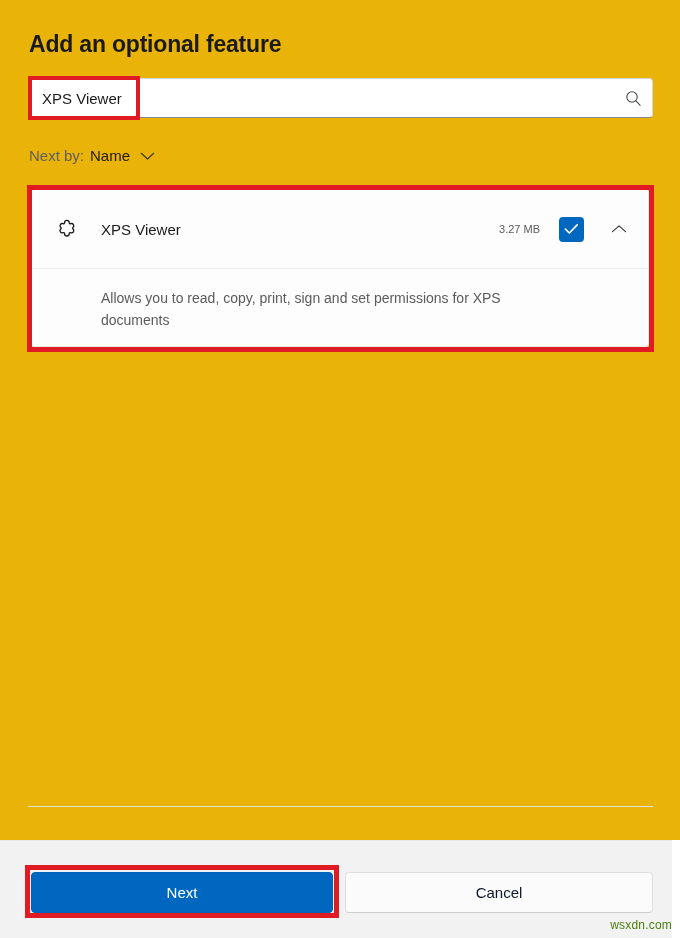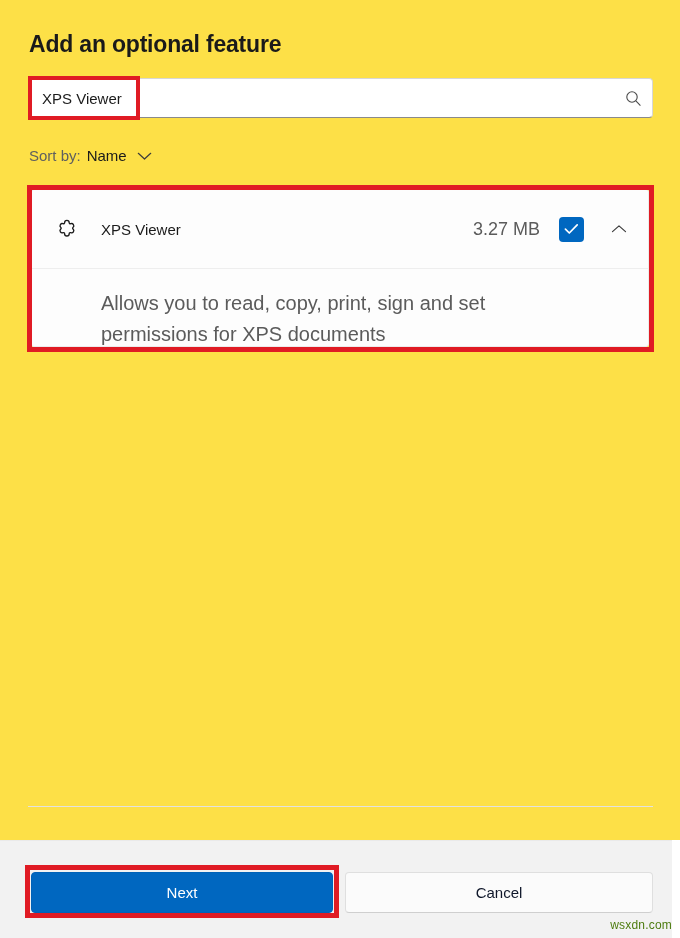--- a/index.html
+++ b/index.html
@@ -16,21 +16,21 @@
     position: relative;
     overflow: hidden;
   }
 
   
   .page {
     position: absolute;
     left: 0; top: 0;
     width: 680px;
     height: 840px;
-    background: #fde047;
+    background: #eab308;
   }
 
   .page-title {
     position: absolute;
     left: 29px;
     top: 31px;
     font-size: 23px;
     font-weight: 700;
     letter-spacing: -0.2px;
     color: #1a1a1a;
@@ -132,21 +132,21 @@
     align-items: center;
     justify-content: center;
     margin-right: 19px;
   }
   .feature-name {
     font-size: 15px;
     color: #1b1b1b;
     flex: 1;
   }
   .feature-size {
-    font-size: 18px;
+    font-size: 11px;
     color: #5b5b5b;
     margin-right: 19px;
     white-space: nowrap;
   }
   .checkbox {
     width: 25px;
     height: 25px;
     flex: 0 0 25px;
     border-radius: 4px;
     background: #0067c0;
@@ -159,21 +159,21 @@
     width: 26px;
     height: 26px;
     flex: 0 0 26px;
     display: flex;
     align-items: center;
     justify-content: center;
     color: #3c3c3c;
   }
   .feature-desc {
     padding: 19px 30px 0 69px;
-    font-size: 20px;
+    font-size: 14px;
     line-height: 1.55;
     color: #5b5b5b;
     max-width: 520px;
   }
   
   .anno-card {
     position: absolute;
     left: 27px;
     top: 185px;
     width: 627px;
@@ -264,21 +264,21 @@
       <span class="search-icon">
         <svg width="17" height="17" viewBox="0 0 17 17" fill="none" xmlns="http://www.w3.org/2000/svg" aria-hidden="true">
           <circle cx="7" cy="7" r="5.2" stroke="currentColor" stroke-width="1.1"></circle>
           <line x1="10.9" y1="10.9" x2="15.4" y2="15.6" stroke="currentColor" stroke-width="1.1"></line>
         </svg>
       </span>
     </div>
   </div>
 
   <div class="sort-row">
-    <span class="sort-label">Sort by:</span>
+    <span class="sort-label">Next by:</span>
     <span class="sort-value">Name</span>
     <span class="sort-chevron">
       <svg width="15" height="10" viewBox="0 0 15 10" fill="none" xmlns="http://www.w3.org/2000/svg" aria-hidden="true">
         <path d="M1.3 2.3 L7.5 8 L13.7 2.3" stroke="currentColor" stroke-width="1.2" stroke-linecap="round" stroke-linejoin="round"></path>
       </svg>
     </span>
   </div>
 
   <div class="feature-card">
     <div class="feature-head">

